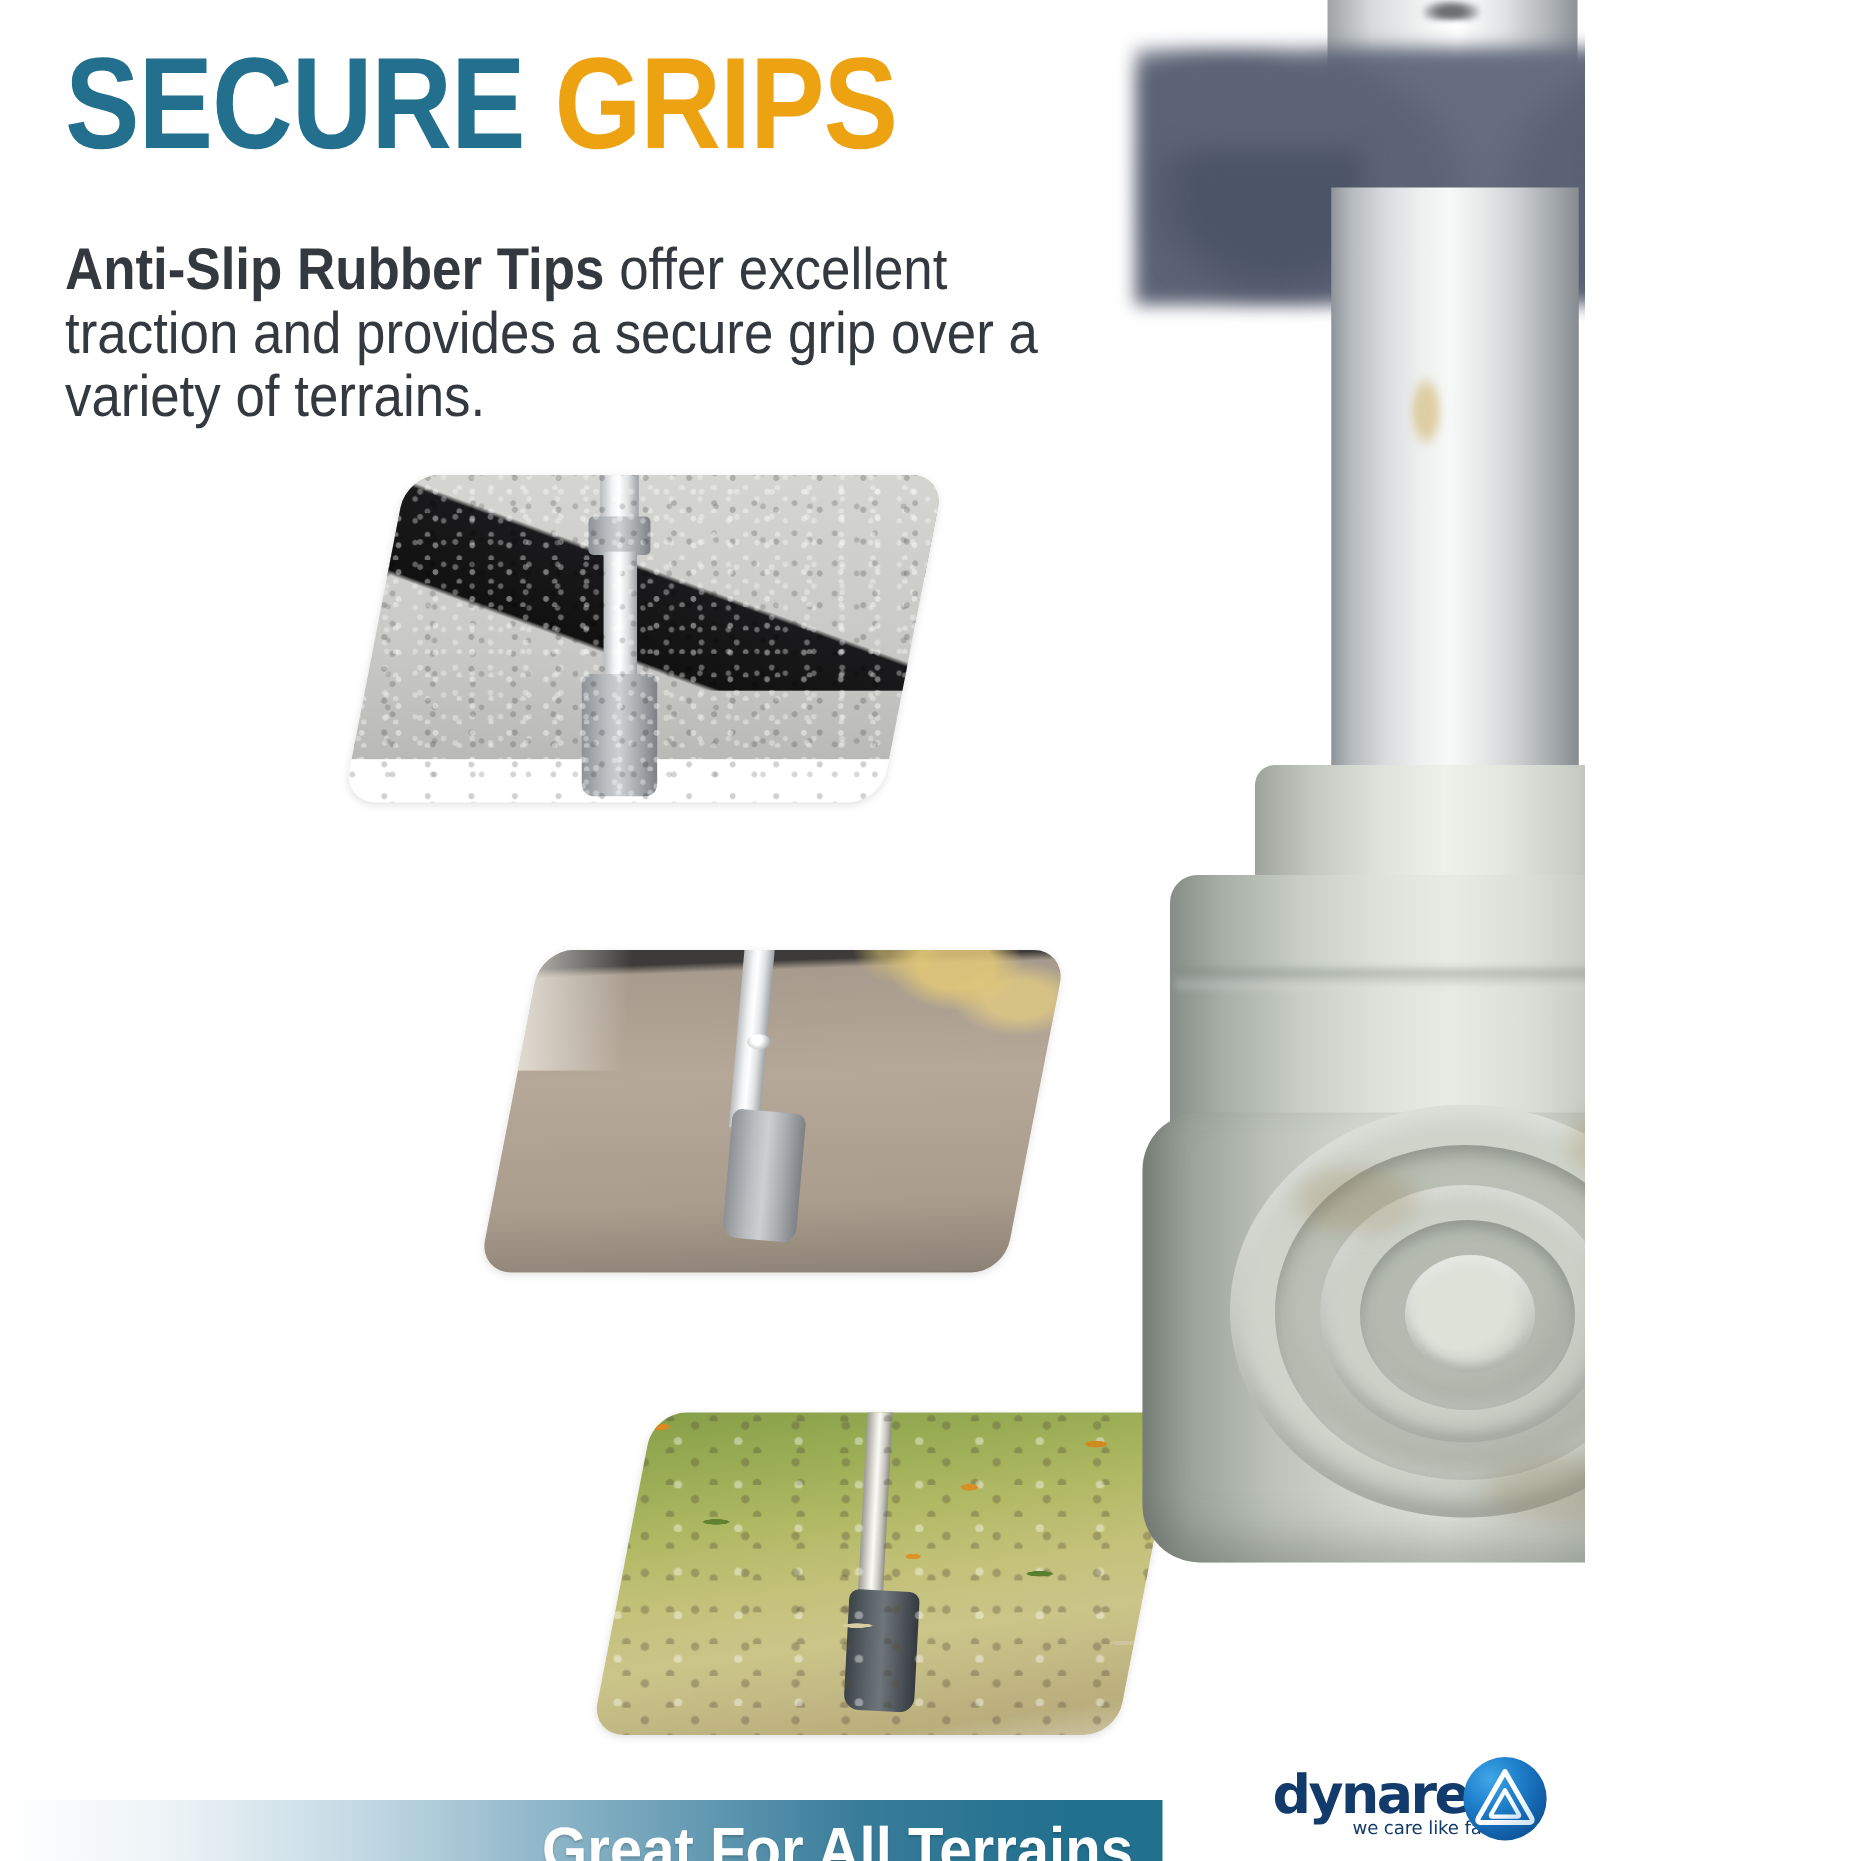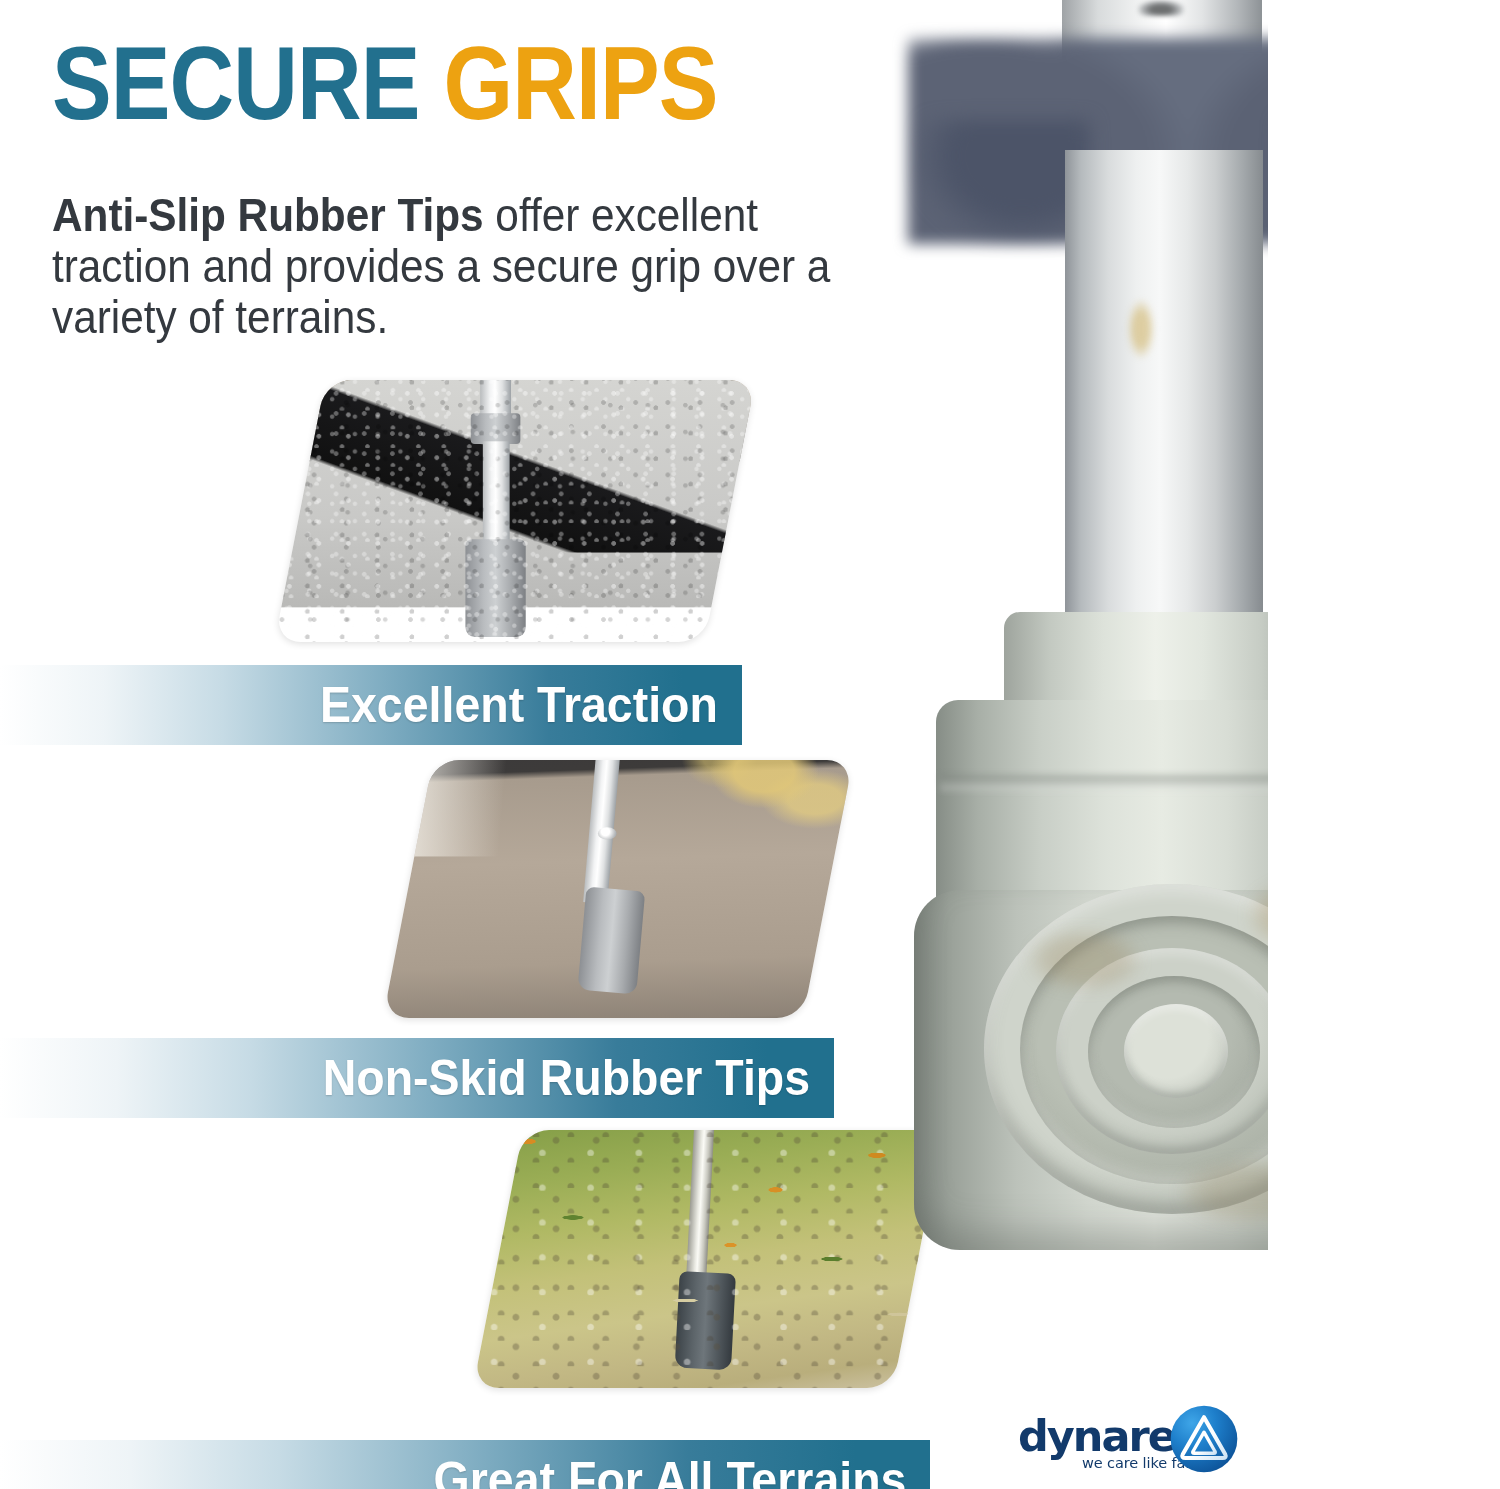--- a/index.html
+++ b/index.html
@@ -299,26 +299,20 @@
     </div>
   </div>
 
   <div class="thumb" id="thumb3">
     <div class="inner sc3">
       <div class="shaft" style="left:48%;top:-6%;width:3.6%;height:62%;transform:rotate(3deg);transform-origin:top center;background:linear-gradient(90deg,#9a9a92 0%,#e9e9e2 40%,#fbfbf6 52%,#c9c9c0 78%,#8e8e86 100%);"></div>
       <div class="tip" style="left:44.6%;top:54%;width:10%;height:28%;border-radius:6px 6px 9px 9px;transform:rotate(3deg);background:linear-gradient(90deg,#3c4348 0%,#5c6469 30%,#6e767b 50%,#4d5459 78%,#343a3f 100%);"></div>
     </div>
   </div>
 
-  <div class="capbar" id="capbar1">
-    <span>Excellent Traction</span>
-  </div>
-  <div class="capbar" id="capbar2">
-    <span>Non-Skid Rubber Tips</span>
-  </div>
   <div class="capbar" id="capbar3">
     <span>Great For All Terrains</span>
   </div>
 
   <div id="hero">
     <div id="heroTubeTop"></div>
     <div id="heroRivet"></div>
     <div id="heroCollar"></div>
     <div id="heroCollarShadeL"></div>
     <div id="heroCollarShadeR"></div>

